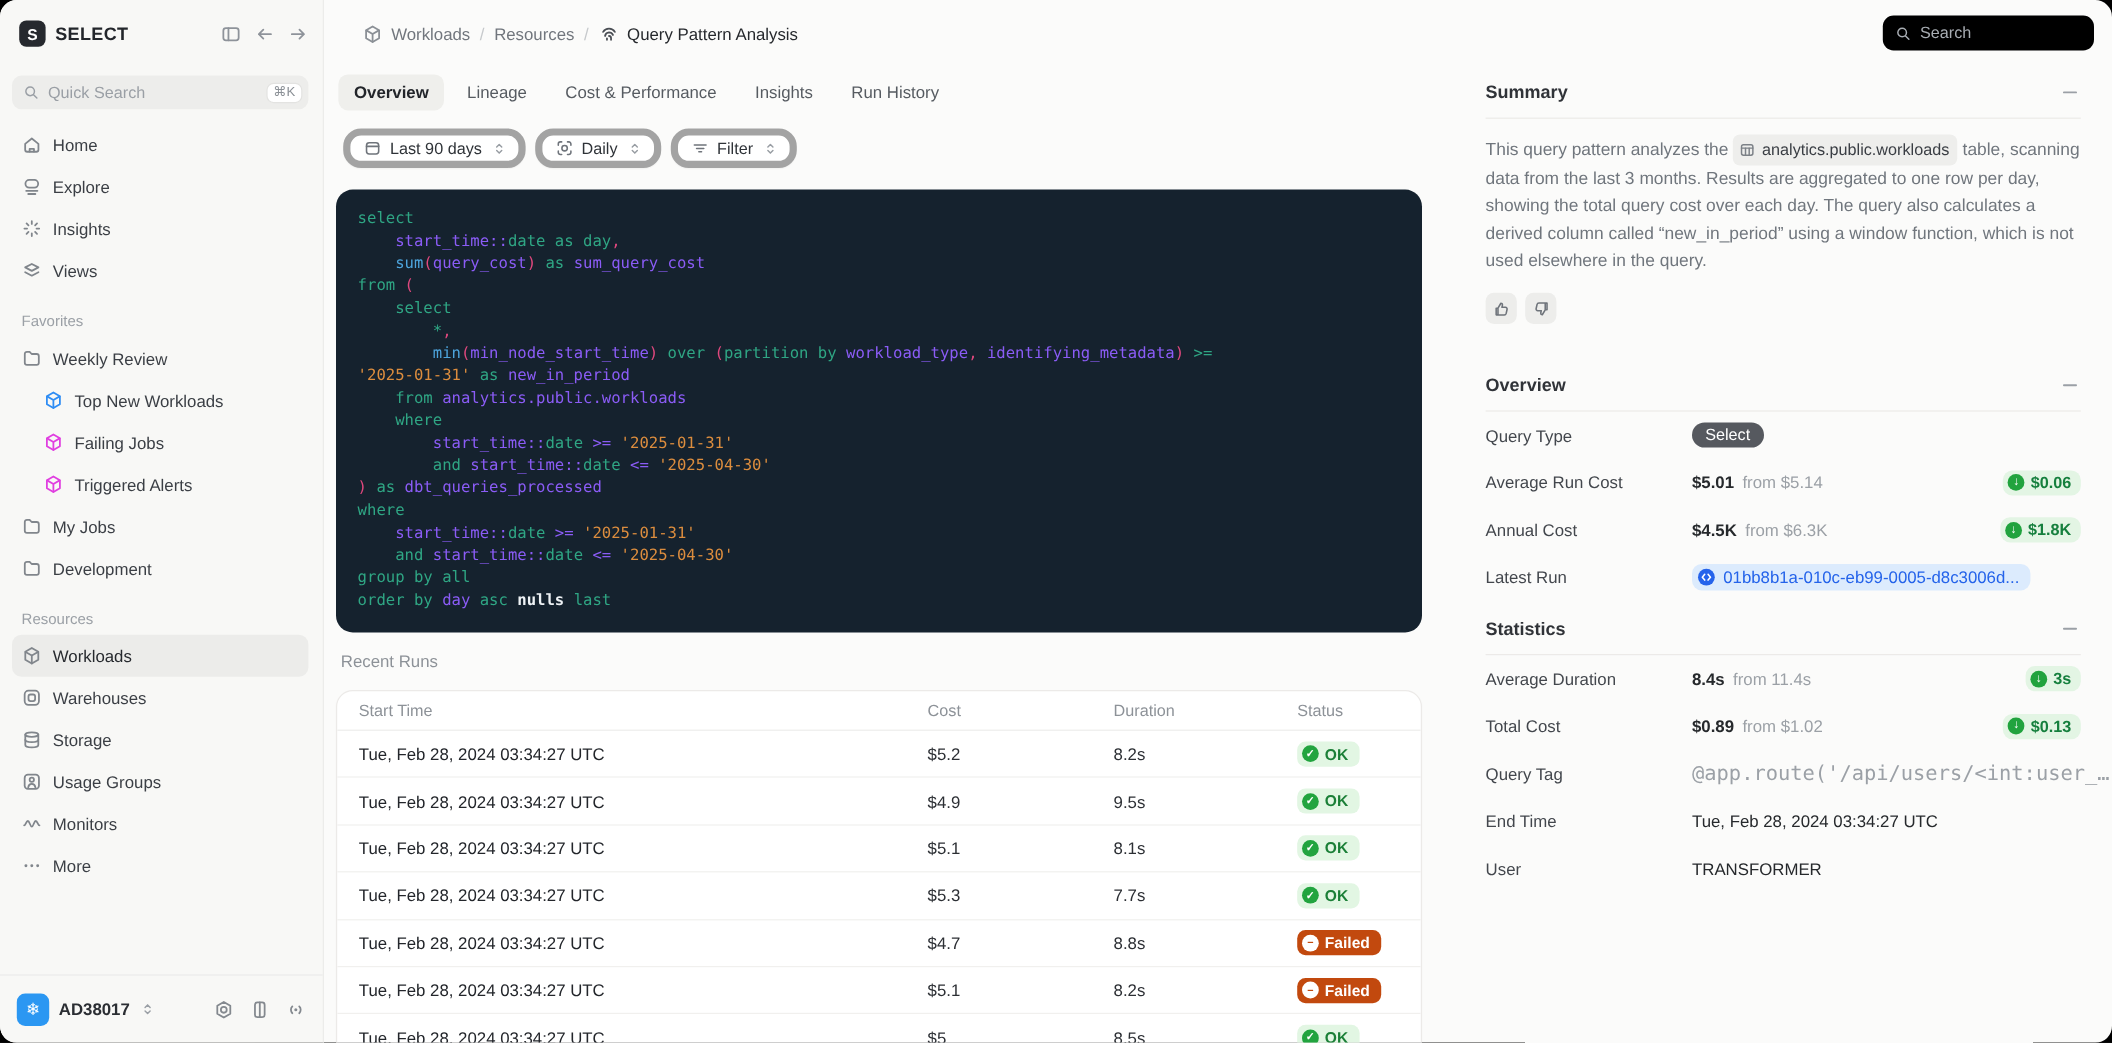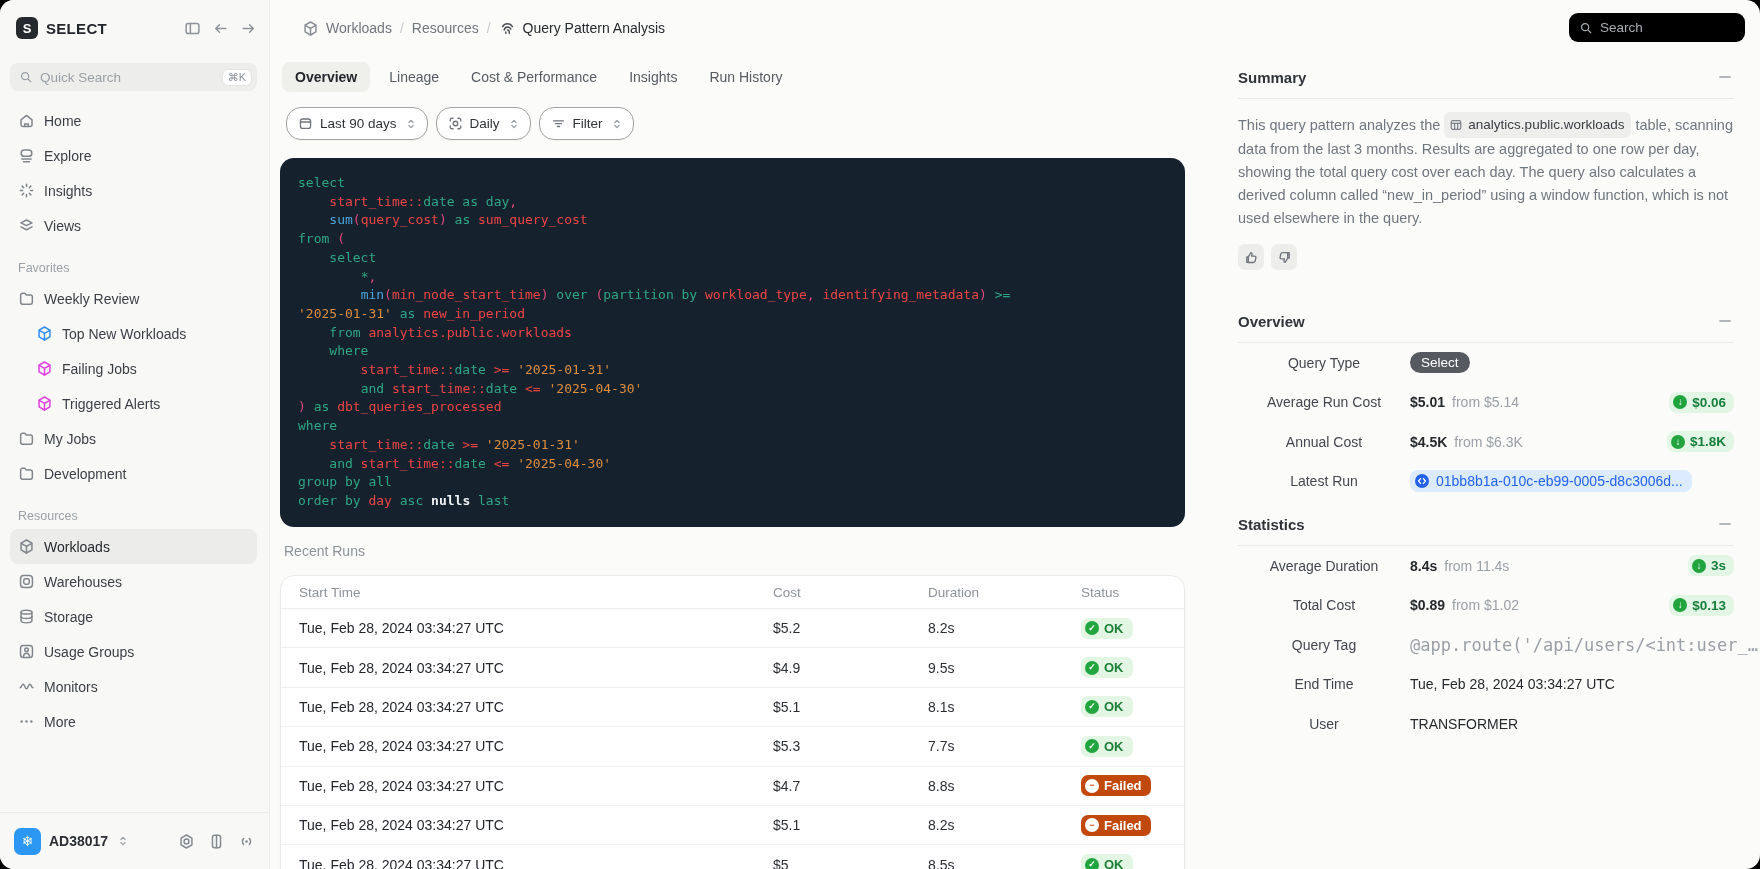--- a/index.html
+++ b/index.html
@@ -53,33 +53,33 @@
               border-radius:9px;display:flex;align-items:center;gap:7px;padding:0 10px;
               box-sizing:border-box;cursor:text;}
   .top-search .ic{width:14px;height:14px;color:#a8adb3;}
   .top-search-text{font-size:13.5px;color:#a8adb3;}
 
   .tabs{position:absolute;top:62px;left:12px;display:flex;align-items:center;gap:6px;}
   .tab{padding:7px 13px;font-size:14px;color:#565b61;border-radius:8px;cursor:pointer;white-space:nowrap;}
   .tab.active{background:#efefec;color:#22252a;font-weight:600;}
 
   .filters{position:absolute;top:107px;left:16px;display:flex;gap:8px;}
-  .filter-btn{height:33px;background:#fff;border:1px solid #a3a3a3;border-radius:15px;display:flex;
+  .filter-btn{height:33px;background:#fff;border:6px solid #a3a3a3;border-radius:15px;display:flex;
               align-items:center;gap:7px;padding:0 9px 0 11px;font-size:13.5px;font-weight:500;
               color:#2f3338;box-shadow:0 1px 1px rgba(0,0,0,.04);cursor:pointer;box-sizing:border-box;}
   .filter-btn .lead{width:15px;height:15px;color:#6f747b;}
   .filter-btn .sort{width:14px;height:14px;color:#989da3;}
 
   
   .code{position:absolute;top:158px;left:10px;width:905px;height:369px;background:#15222e;
         border-radius:14px;box-sizing:border-box;padding:16px 18px;overflow:hidden;}
   .code-line{font-family:"DejaVu Sans Mono", monospace;font-size:13px;line-height:18.7px;
              white-space:pre;}
   .c-k{color:#2fa684}.c-f{color:#4da4dc}.c-p{color:#e0487e}.c-s{color:#dc8d3e}
-  .c-t{color:#ef4444}.c-b{color:#eef2f5;font-weight:700}
+  .c-t{color:#8b5cf6}.c-b{color:#eef2f5;font-weight:700}
 
   
   .recent-runs-title{position:absolute;top:543px;left:14px;font-size:14px;color:#8d9298;}
   .runs-card{position:absolute;top:575px;left:10px;width:905px;height:330px;background:#fff;
              border:1px solid #eceae8;border-radius:14px;box-sizing:border-box;
              box-shadow:0 1px 2px rgba(0,0,0,.03);overflow:hidden;}
   .trow{display:grid;grid-template-columns:474px 155px 153px 1fr;align-items:center;
         padding-left:18px;height:39.4px;box-sizing:border-box;}
   .trow.thead{height:33px;font-size:13.5px;color:#8d9298;border-bottom:1px solid #ededeb;}
   .tbody .trow{border-bottom:1px solid #f1f0ee;font-size:14px;color:#23262b;cursor:pointer;}
@@ -106,21 +106,21 @@
   .chip{display:inline-flex;align-items:center;gap:5px;background:#eeeeec;border-radius:6px;
         padding:1px 7px 2px 5px;font-size:13.5px;font-weight:500;color:#3a3e44;vertical-align:-2px;}
   .chip .ic{width:14px;height:14px;color:#7c8187;}
   .thumbs{margin-top:14px;display:flex;gap:7px;}
   .thumb-btn{width:26px;height:26px;border-radius:7px;background:#ededeb;color:#6f747b;
         display:flex;align-items:center;justify-content:center;cursor:pointer;}
   .thumb-btn .ic{width:15px;height:15px;}
   .overview-sec{margin-top:42px;}
   .stats-sec{margin-top:14px;}
   .kv{display:grid;grid-template-columns:172px 1fr auto;align-items:center;height:39.5px;font-size:14px;}
-  .kv-label{color:#43474d;text-align:center;}
+  .kv-label{color:#43474d;}
   .kv-main{color:#26292c;font-weight:600;}
   .kv-plain{color:#26292c;}
   .kv-from{color:#9ba0a6;margin-left:7px;font-weight:400;}
   .pill-select{display:inline-block;background:#56595f;color:#fff;border-radius:999px;
         padding:3px 11px;font-size:13.5px;}
   .delta{display:inline-flex;align-items:center;gap:5px;background:#e3f5e4;border-radius:8px;
         padding:3px 8px 3px 4px;font-size:13.5px;font-weight:700;color:#157f3d;}
   .delta-ico{width:14px;height:14px;border-radius:50%;background:#21a33e;color:#fff;display:flex;
         align-items:center;justify-content:center;font-size:10px;line-height:1;}
   .delta-ico::after{content:"↓";}

